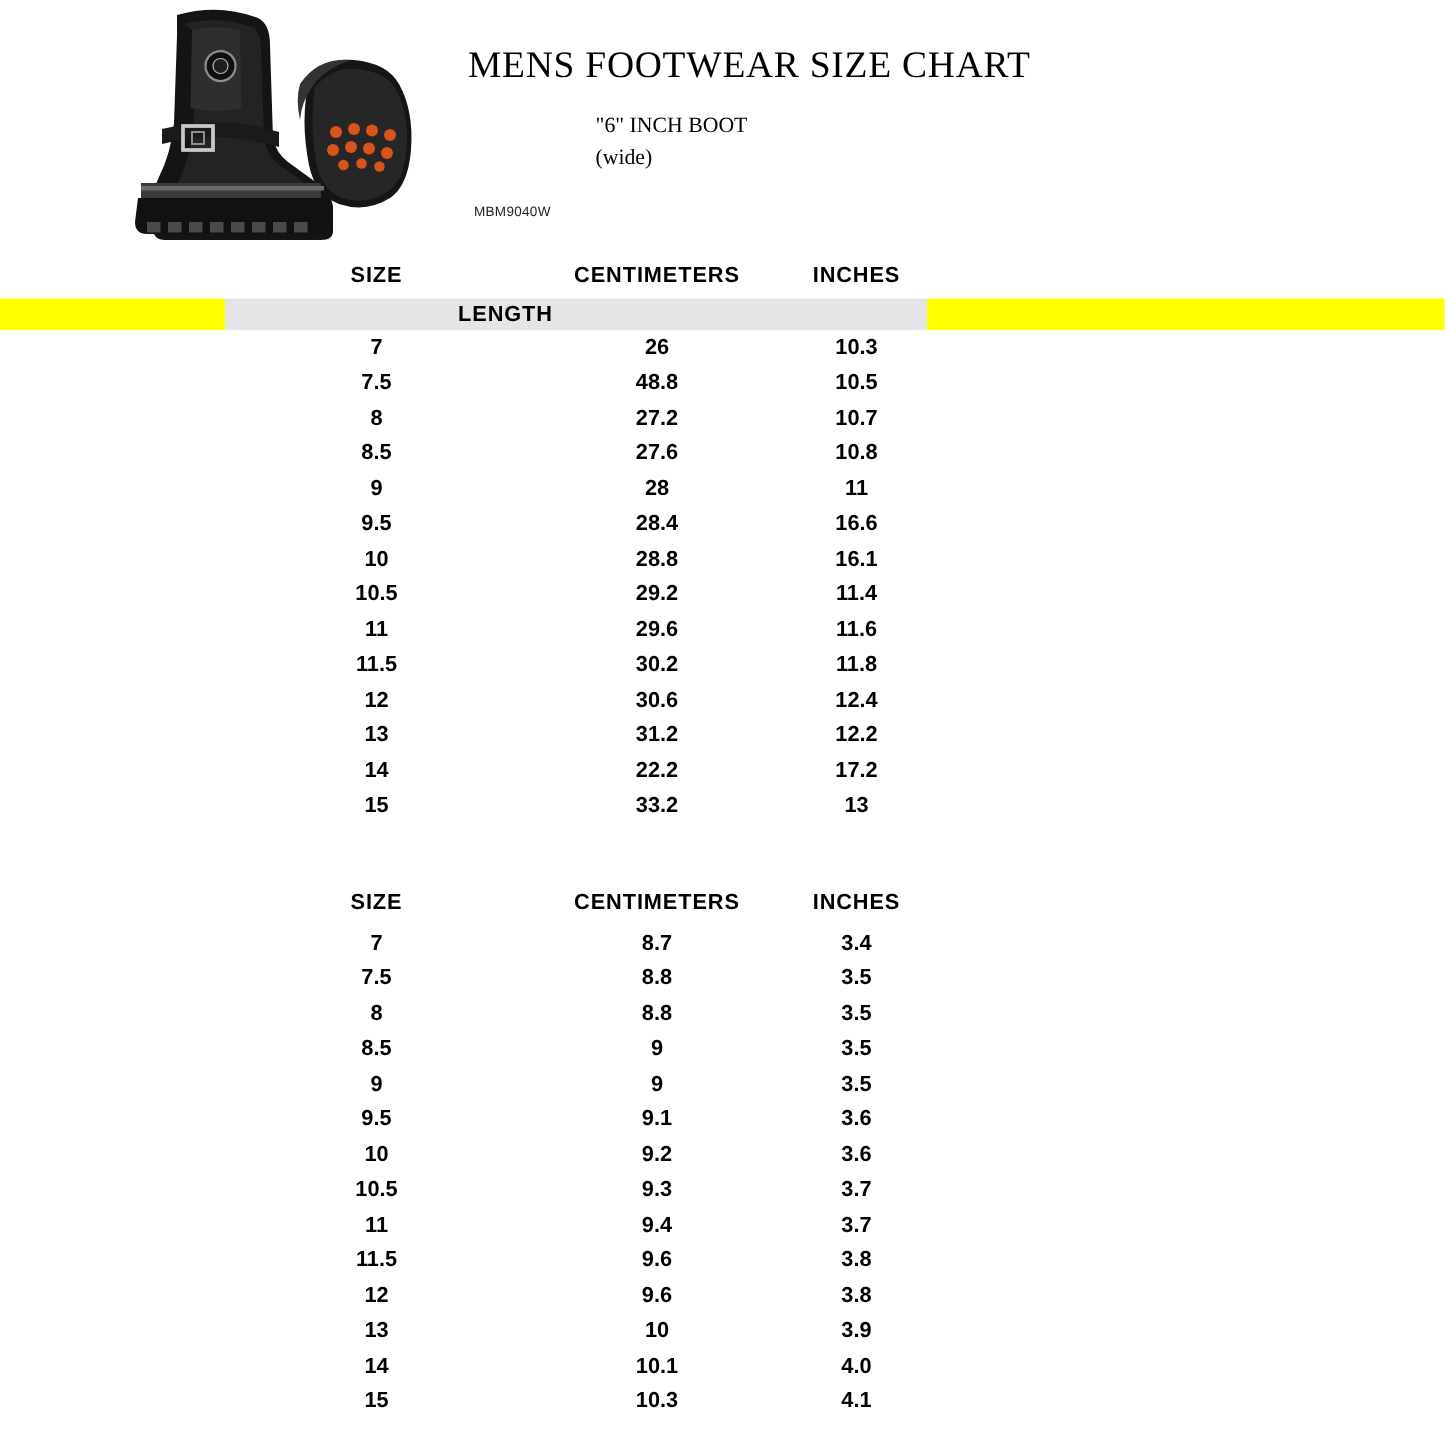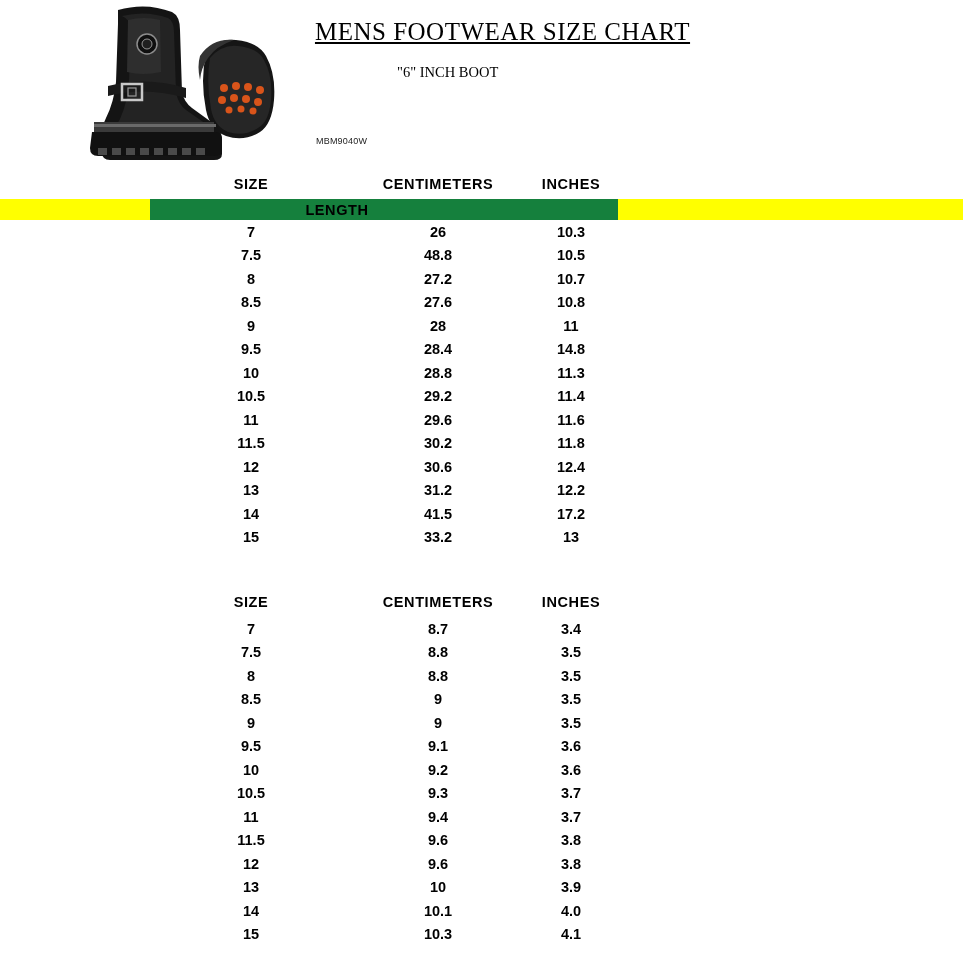--- a/index.html
+++ b/index.html
@@ -31,25 +31,24 @@
   .title-block {
     position: absolute;
     left: 300px;
     top: 18px;
     width: 600px;
   }
   .main-title {
     font-family: "Liberation Serif", serif;
     font-size: 25px;
     letter-spacing: 0.5px;
-    text-align: center;
+    text-align: left;
     width: 405px;
-    margin: 0;
+    margin: 12px;
     font-weight: normal;
-    text-decoration: underline;
   }
   .sub-lines {
     margin-top: 16px;
     margin-left: 97px;
     font-family: "Liberation Serif", serif;
     font-size: 14.5px;
     line-height: 21px;
   }
   .model-code {
     position: absolute;
@@ -87,21 +86,21 @@
     vertical-align: bottom;
   }
   .size-table td {
     font-size: 14.5px;
     font-weight: bold;
     text-align: center;
     height: 23.5px;
     padding: 0;
   }
   .band-row td {
-    background: #15803d;
+    background: #e5e5e5;
     height: 21px;
     font-size: 14.5px;
     letter-spacing: 0.6px;
   }
   .band-row td.band-left-pad,
   .band-row td.band-right-pad {
     background: #ffff00;
   }
   .pad { background: #ffffff; }
 
@@ -164,20 +163,21 @@
         </g>
         <path d="M6 122 l122 0 l0 3 l-122 0 z" fill="#6a6a6a"></path>
       </g>
     </svg>
   </div>
 
   <div class="title-block">
     <h1 class="main-title">MENS FOOTWEAR SIZE CHART</h1>
     <div class="sub-lines">
       <div>"6" INCH BOOT</div>
+      <div>(wide)</div>
     </div>
   </div>
 
   <div class="model-code">MBM9040W</div>
 </div>
 
 <div class="table-wrap">
   <table class="size-table">
     <colgroup>
       <col class="c-pad-l">
@@ -235,28 +235,28 @@
         <td class="pad"></td>
         <td>9</td>
         <td>28</td>
         <td>11</td>
         <td class="pad"></td>
       </tr>
       <tr>
         <td class="pad"></td>
         <td>9.5</td>
         <td>28.4</td>
-        <td>14.8</td>
+        <td>16.6</td>
         <td class="pad"></td>
       </tr>
       <tr>
         <td class="pad"></td>
         <td>10</td>
         <td>28.8</td>
-        <td>11.3</td>
+        <td>16.1</td>
         <td class="pad"></td>
       </tr>
       <tr>
         <td class="pad"></td>
         <td>10.5</td>
         <td>29.2</td>
         <td>11.4</td>
         <td class="pad"></td>
       </tr>
       <tr>
@@ -283,21 +283,21 @@
       <tr>
         <td class="pad"></td>
         <td>13</td>
         <td>31.2</td>
         <td>12.2</td>
         <td class="pad"></td>
       </tr>
       <tr>
         <td class="pad"></td>
         <td>14</td>
-        <td>41.5</td>
+        <td>22.2</td>
         <td>17.2</td>
         <td class="pad"></td>
       </tr>
       <tr>
         <td class="pad"></td>
         <td>15</td>
         <td>33.2</td>
         <td>13</td>
         <td class="pad"></td>
       </tr>

